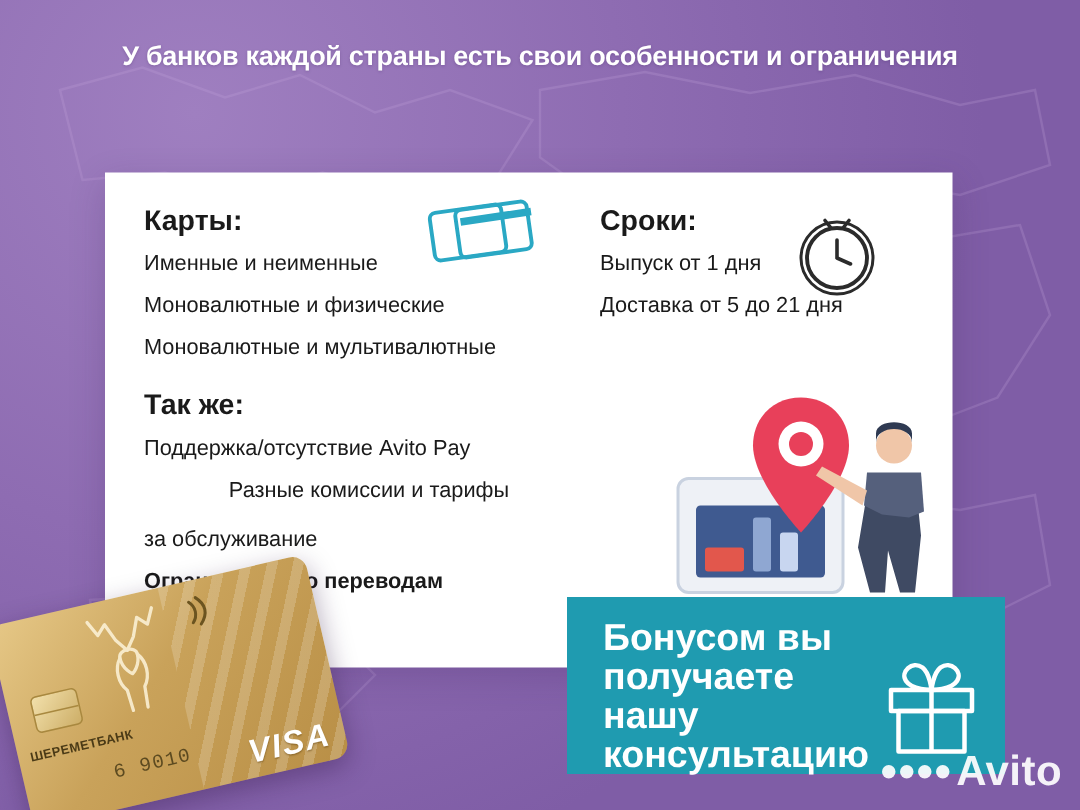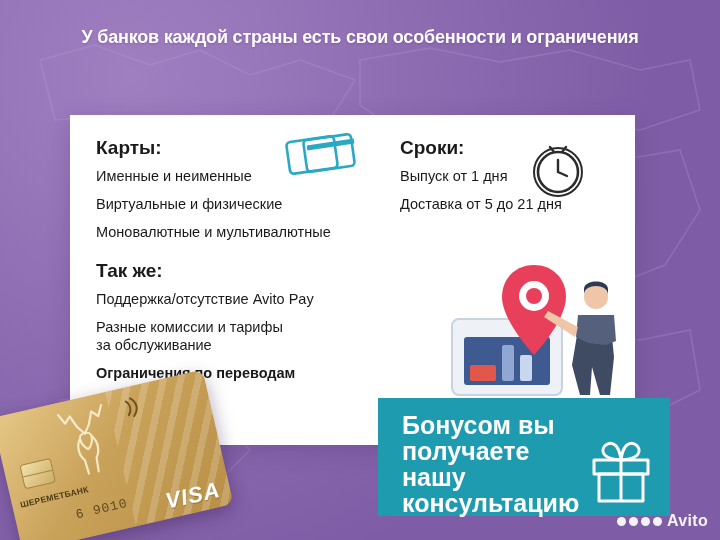--- a/index.html
+++ b/index.html
@@ -48,21 +48,21 @@
   .col-left{position:absolute;left:26px;top:22px;width:300px;}
   .col-right{position:absolute;left:330px;top:22px;width:225px;}
 
   .sect-title{
     font-weight:bold;font-size:19px;color:#1a1a1a;margin:0 0 9px 0;
   }
   .sect-title.second{margin-top:19px;}
   .line{
     font-size:14.5px;color:#1a1a1a;line-height:17px;margin:0 0 11px 0;
   }
-  .line.tight{margin-bottom:1px;}
+  .line.tight{margin-bottom:16px;text-align:center;}
   .line.bold{font-weight:bold;}
 
   
   .card-icon{
     position:absolute;left:215px;top:12px;width:74px;height:52px;
   }
   
   .clock-icon{
     position:absolute;left:130px;top:6px;width:56px;height:56px;
   }
@@ -125,21 +125,21 @@
   }
 
   
   .avito{
     position:absolute;right:12px;bottom:10px;
     display:flex;align-items:center;gap:5px;
     color:#ffffff;opacity:.92;
   }
   .avito .dots{display:flex;gap:3px;align-items:center;}
   .avito .d{width:9px;height:9px;border-radius:50%;display:block;}
-  .avito .word{font-size:16px;font-weight:bold;letter-spacing:.3px;}
+  .avito .word{font-size:28px;font-weight:bold;letter-spacing:.3px;}
 </style>
 </head>
 <body>
 
 <div id="root">
 
   <div class="bg"></div>
 
   <div class="bg-map">
     <svg viewBox="0 0 720 540" preserveAspectRatio="none" xmlns="http://www.w3.org/2000/svg">
@@ -155,21 +155,21 @@
     </svg>
   </div>
 
   <div class="headline">У банков каждой страны есть свои особенности и ограничения</div>
 
   <div class="card">
 
     <div class="col-left">
       <div class="sect-title">Карты:</div>
       <div class="line">Именные и неименные</div>
-      <div class="line">Виртуальные и физические</div>
+      <div class="line">Моновалютные и физические</div>
       <div class="line">Моновалютные и мультивалютные</div>
 
       <div class="sect-title second">Так же:</div>
       <div class="line">Поддержка/отсутствие Avito Pay</div>
       <div class="line tight">Разные комиссии и тарифы</div>
       <div class="line">за обслуживание</div>
       <div class="line bold">Ограничения по переводам</div>
     </div>
 
     <div class="card-icon">

